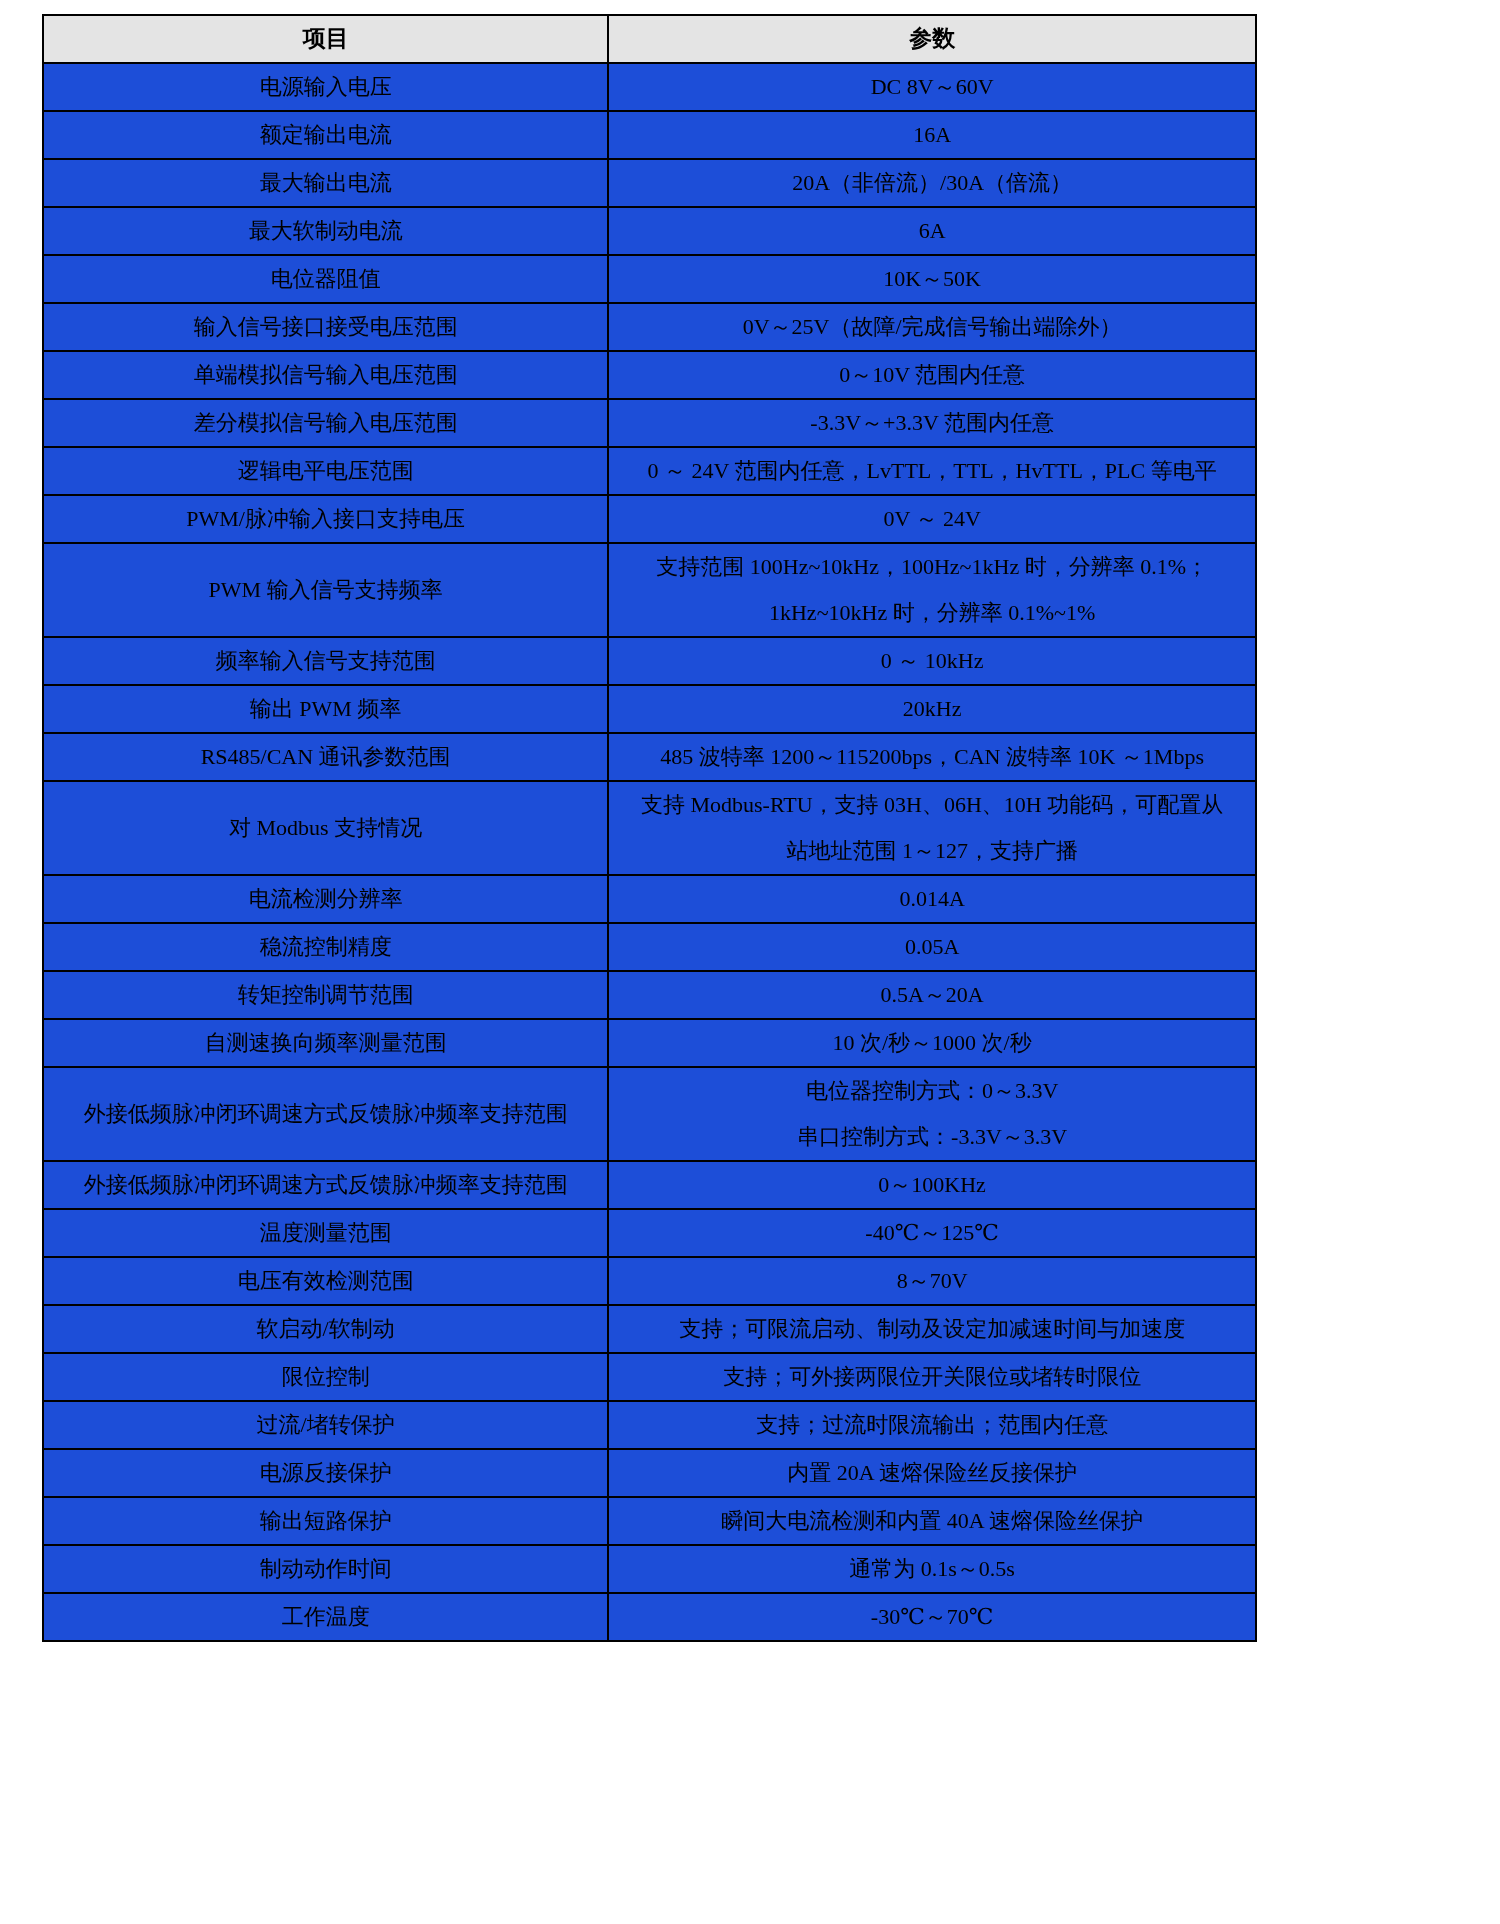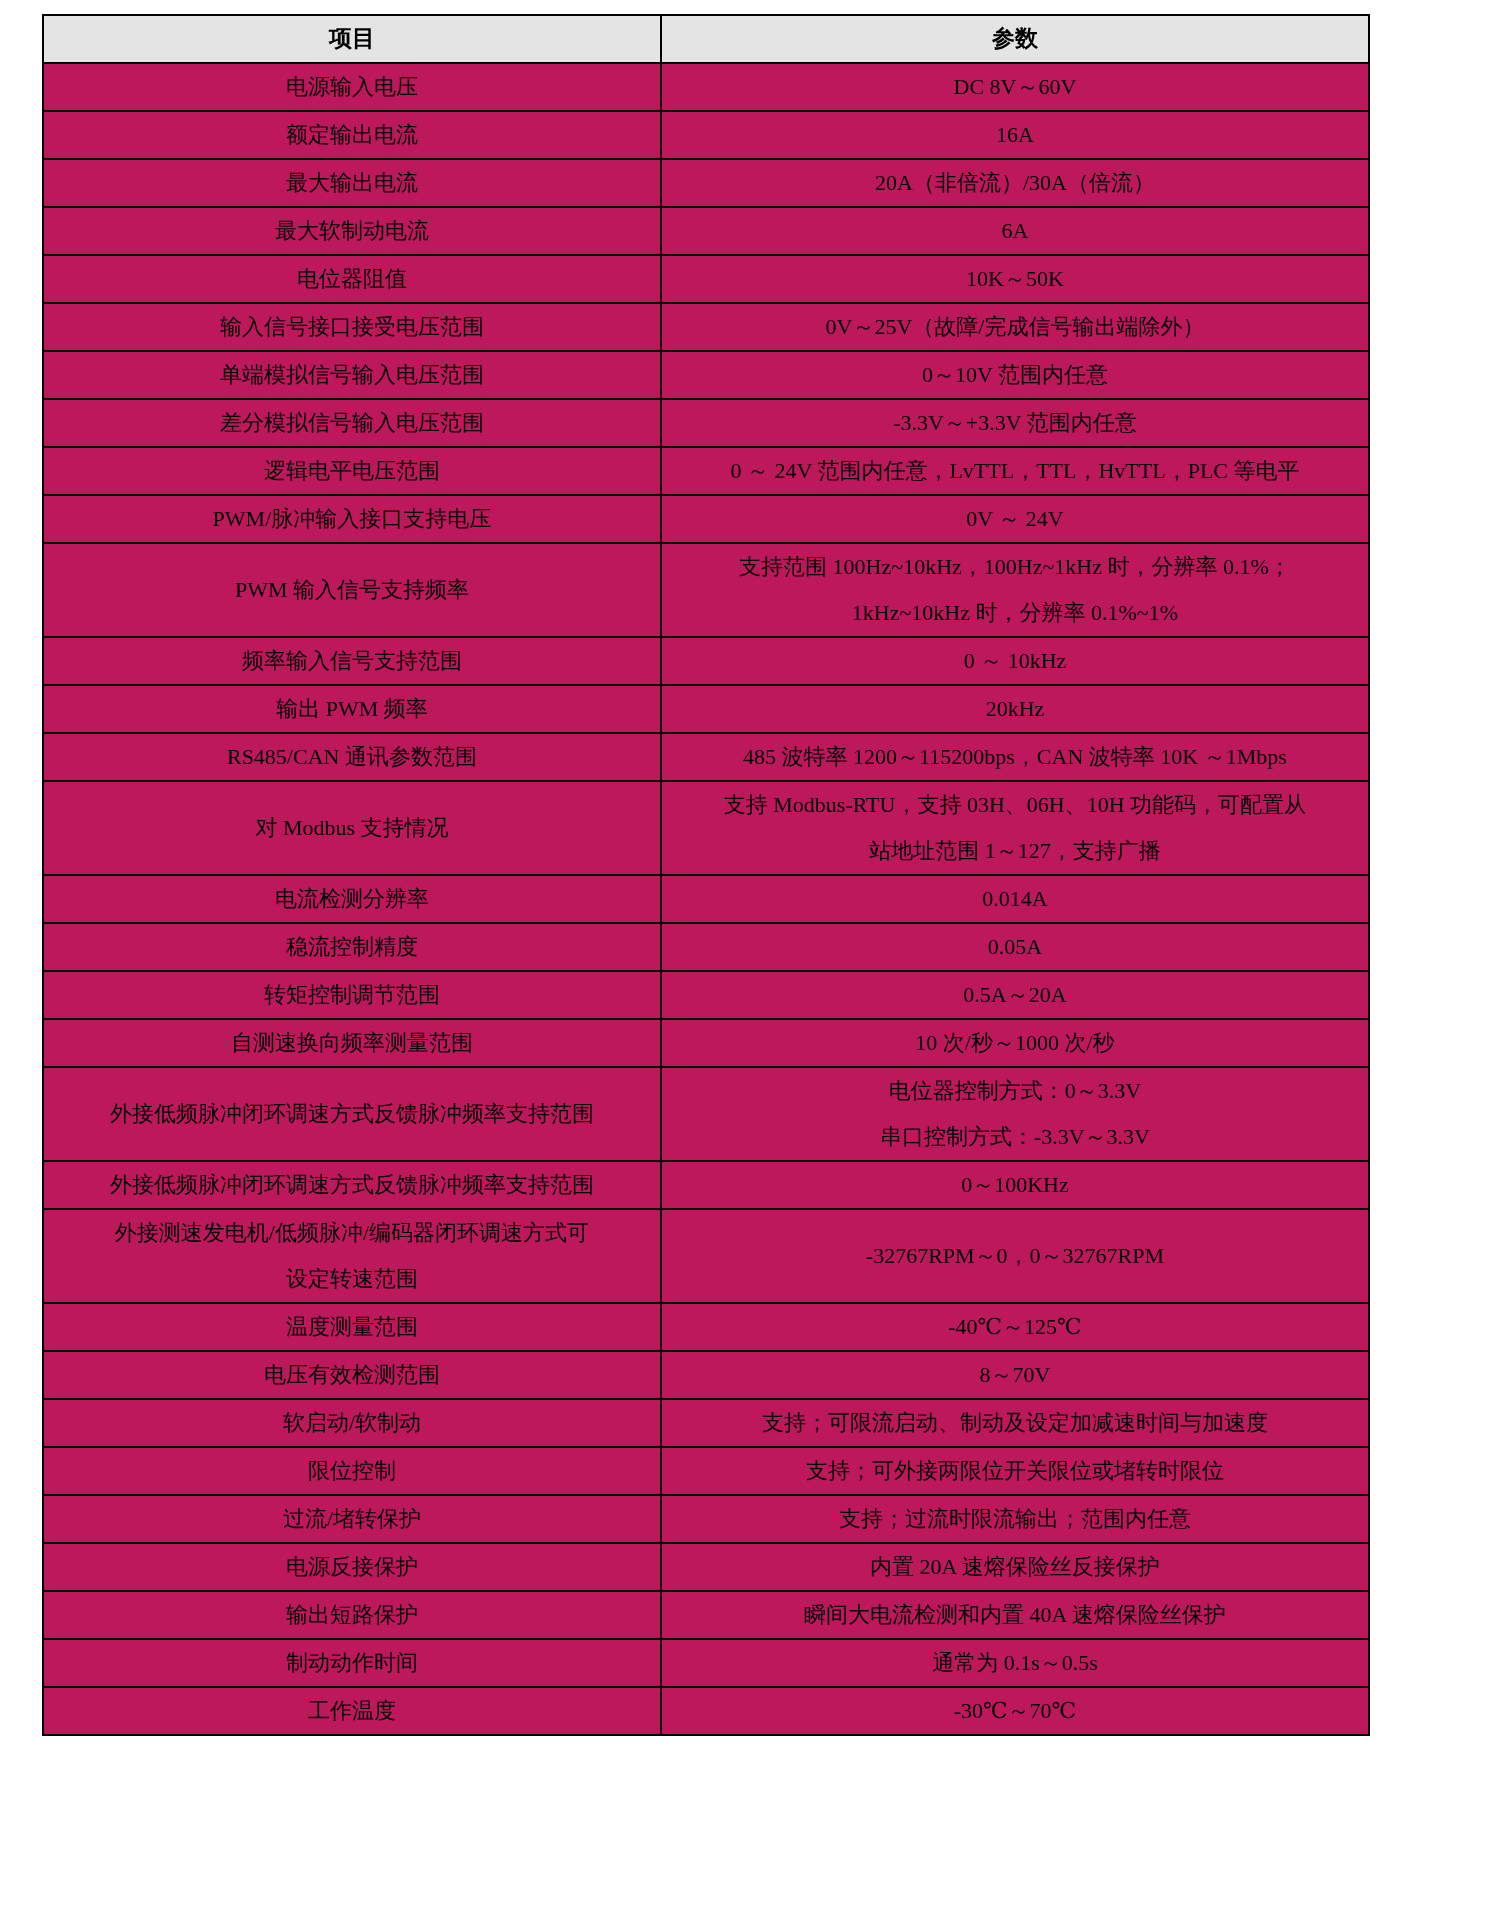--- a/index.html
+++ b/index.html
@@ -12,22 +12,22 @@
     font-family: "Liberation Serif", "DejaVu Serif", serif;
     color: var(--text, #000);
     height: 1924px;
   }
   .page {
     padding: 14px 41px 0 42px;
   }
   table.spec-table {
     border-collapse: collapse;
     table-layout: fixed;
-    width: 1328px;
-    background: #be185d;
+    width: 1215px;
+    background: #1d4ed8;
   }
   col.col-item { width: 46.6%; }
   col.col-param { width: 53.4%; }
   th, td {
     border: 2px solid var(--border, #000);
     text-align: center;
     vertical-align: middle;
     padding: 0 6px;
     font-size: 22px;
     line-height: 46px;
@@ -161,25 +161,20 @@
     <td>外接低频脉冲闭环调速方式反馈脉冲频率支持范围</td>
     <td>电位器控制方式：0～3.3V
 串口控制方式：-3.3V～3.3V</td>
   </tr>
 
   <tr>
     <td>外接低频脉冲闭环调速方式反馈脉冲频率支持范围</td>
     <td>0～100KHz</td>
   </tr>
 
-  <tr>
-    <td>外接测速发电机/低频脉冲/编码器闭环调速方式可
-设定转速范围</td>
-    <td>-32767RPM～0，0～32767RPM</td>
-  </tr>
 
   <tr>
     <td>温度测量范围</td>
     <td>-40℃～125℃</td>
   </tr>
 
   <tr>
     <td>电压有效检测范围</td>
     <td>8～70V</td>
   </tr>

